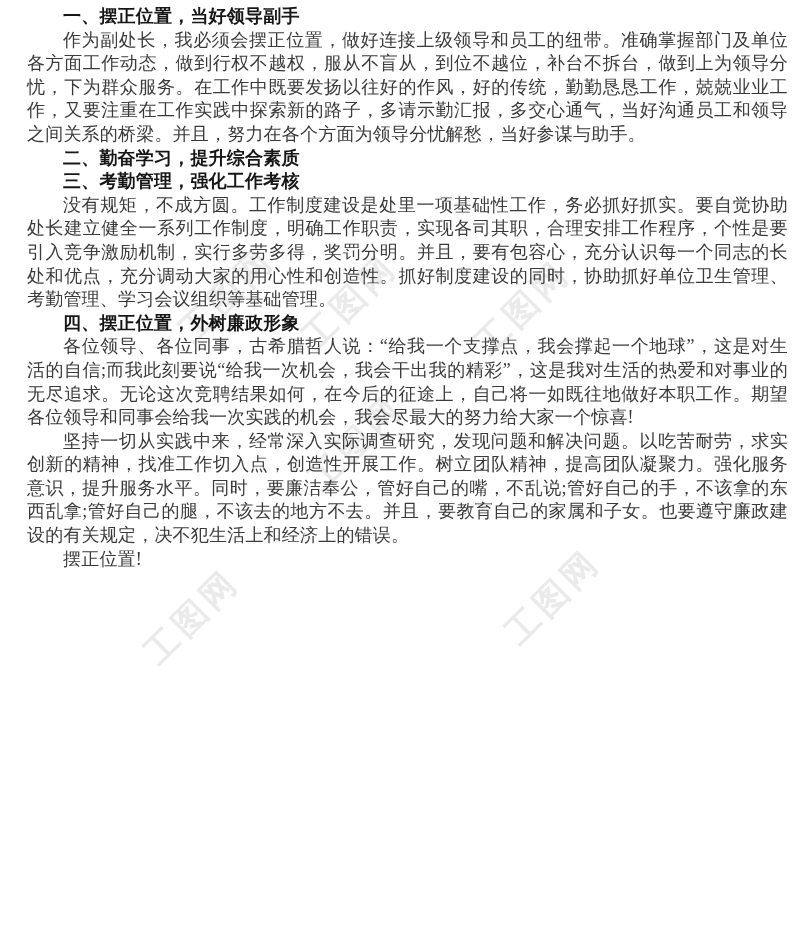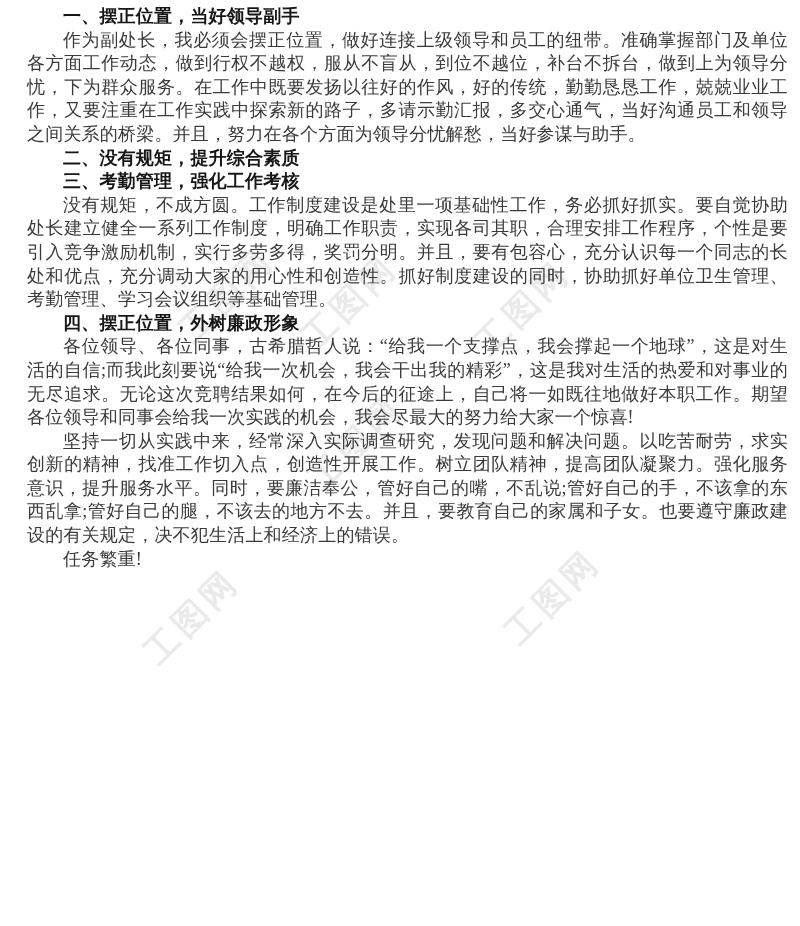--- a/index.html
+++ b/index.html
@@ -65,24 +65,24 @@
   <div class="wm" style="left:523px; top:308px;">工图网</div>
   <div class="wm" style="left:356px; top:443px;">工图网</div>
   <div class="wm" style="left:192px; top:617px;">工图网</div>
   <div class="wm" style="left:553px; top:597px;">工图网</div>
 
   <div class="page-text">
 
     <h3 class="heading">一、摆正位置，当好领导副手</h3>
     <p class="para">作为副处长，我必须会摆正位置，做好连接上级领导和员工的纽带。准确掌握部门及单位各方面工作动态，做到行权不越权，服从不盲从，到位不越位，补台不拆台，做到上为领导分忧，下为群众服务。在工作中既要发扬以往好的作风，好的传统，勤勤恳恳工作，兢兢业业工作，又要注重在工作实践中探索新的路子，多请示勤汇报，多交心通气，当好沟通员工和领导之间关系的桥梁。并且，努力在各个方面为领导分忧解愁，当好参谋与助手。</p>
 
-    <h3 class="heading">二、没有规矩，提升综合素质</h3>
+    <h3 class="heading">二、勤奋学习，提升综合素质</h3>
 
     <h3 class="heading">三、考勤管理，强化工作考核</h3>
     <p class="para">没有规矩，不成方圆。工作制度建设是处里一项基础性工作，务必抓好抓实。要自觉协助处长建立健全一系列工作制度，明确工作职责，实现各司其职，合理安排工作程序，个性是要引入竞争激励机制，实行多劳多得，奖罚分明。并且，要有包容心，充分认识每一个同志的长处和优点，充分调动大家的用心性和创造性。抓好制度建设的同时，协助抓好单位卫生管理、考勤管理、学习会议组织等基础管理。</p>
 
     <h3 class="heading">四、摆正位置，外树廉政形象</h3>
     <p class="para">各位领导、各位同事，古希腊哲人说：“给我一个支撑点，我会撑起一个地球”，这是对生活的自信;而我此刻要说“给我一次机会，我会干出我的精彩”，这是我对生活的热爱和对事业的无尽追求。无论这次竞聘结果如何，在今后的征途上，自己将一如既往地做好本职工作。期望各位领导和同事会给我一次实践的机会，我会尽最大的努力给大家一个惊喜!</p>
     <p class="para">坚持一切从实践中来，经常深入实际调查研究，发现问题和解决问题。以吃苦耐劳，求实创新的精神，找准工作切入点，创造性开展工作。树立团队精神，提高团队凝聚力。强化服务意识，提升服务水平。同时，要廉洁奉公，管好自己的嘴，不乱说;管好自己的手，不该拿的东西乱拿;管好自己的腿，不该去的地方不去。并且，要教育自己的家属和子女。也要遵守廉政建设的有关规定，决不犯生活上和经济上的错误。</p>
-    <p class="para">任务繁重!</p>
+    <p class="para">摆正位置!</p>
 
   </div>
 </div>
 
 </body></html>

